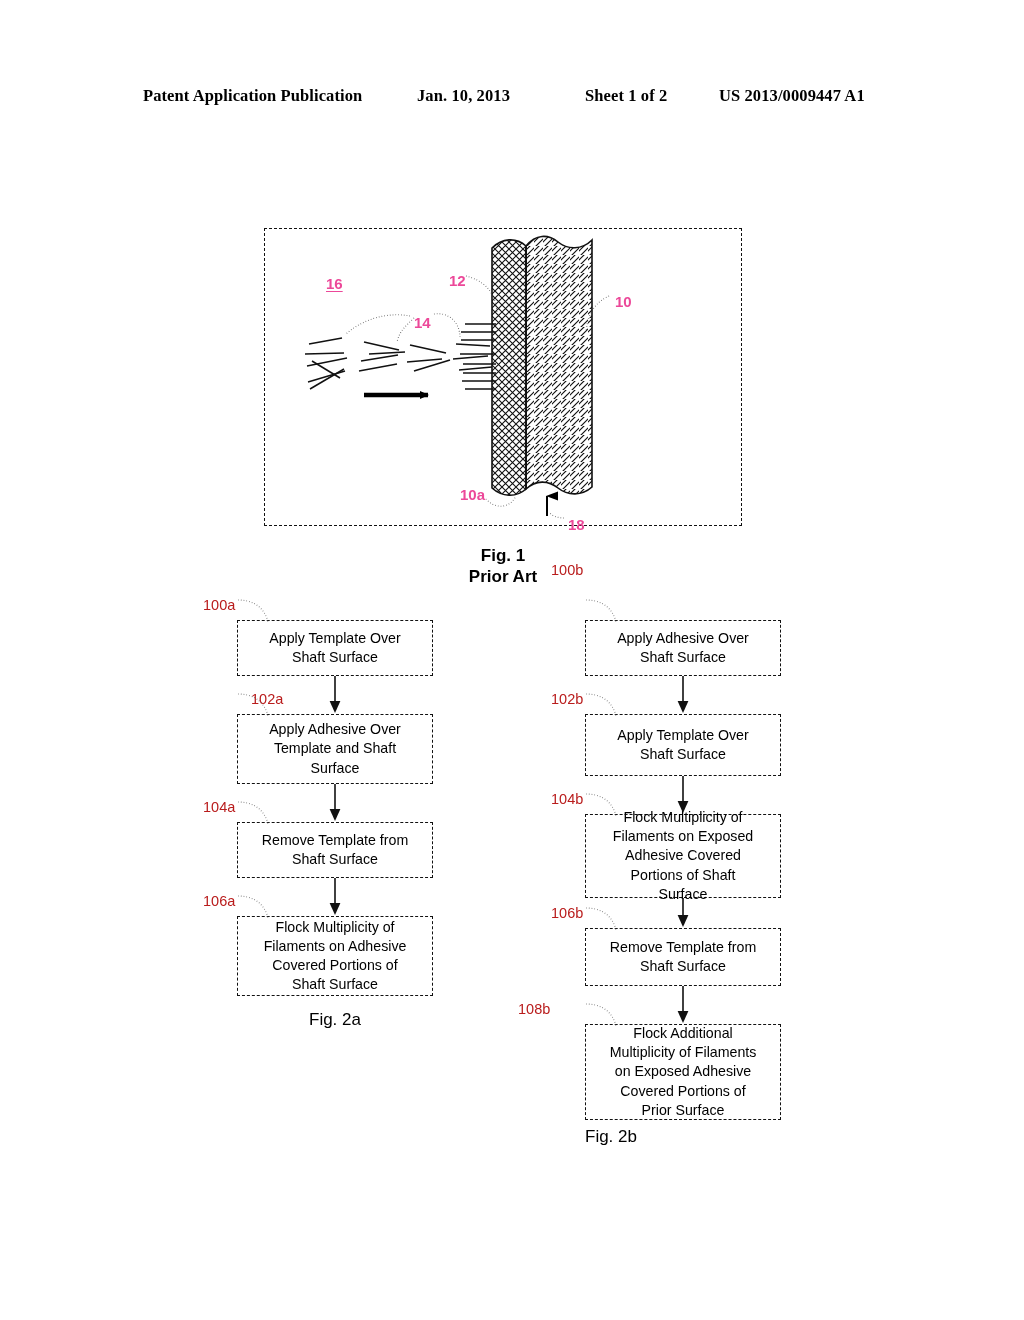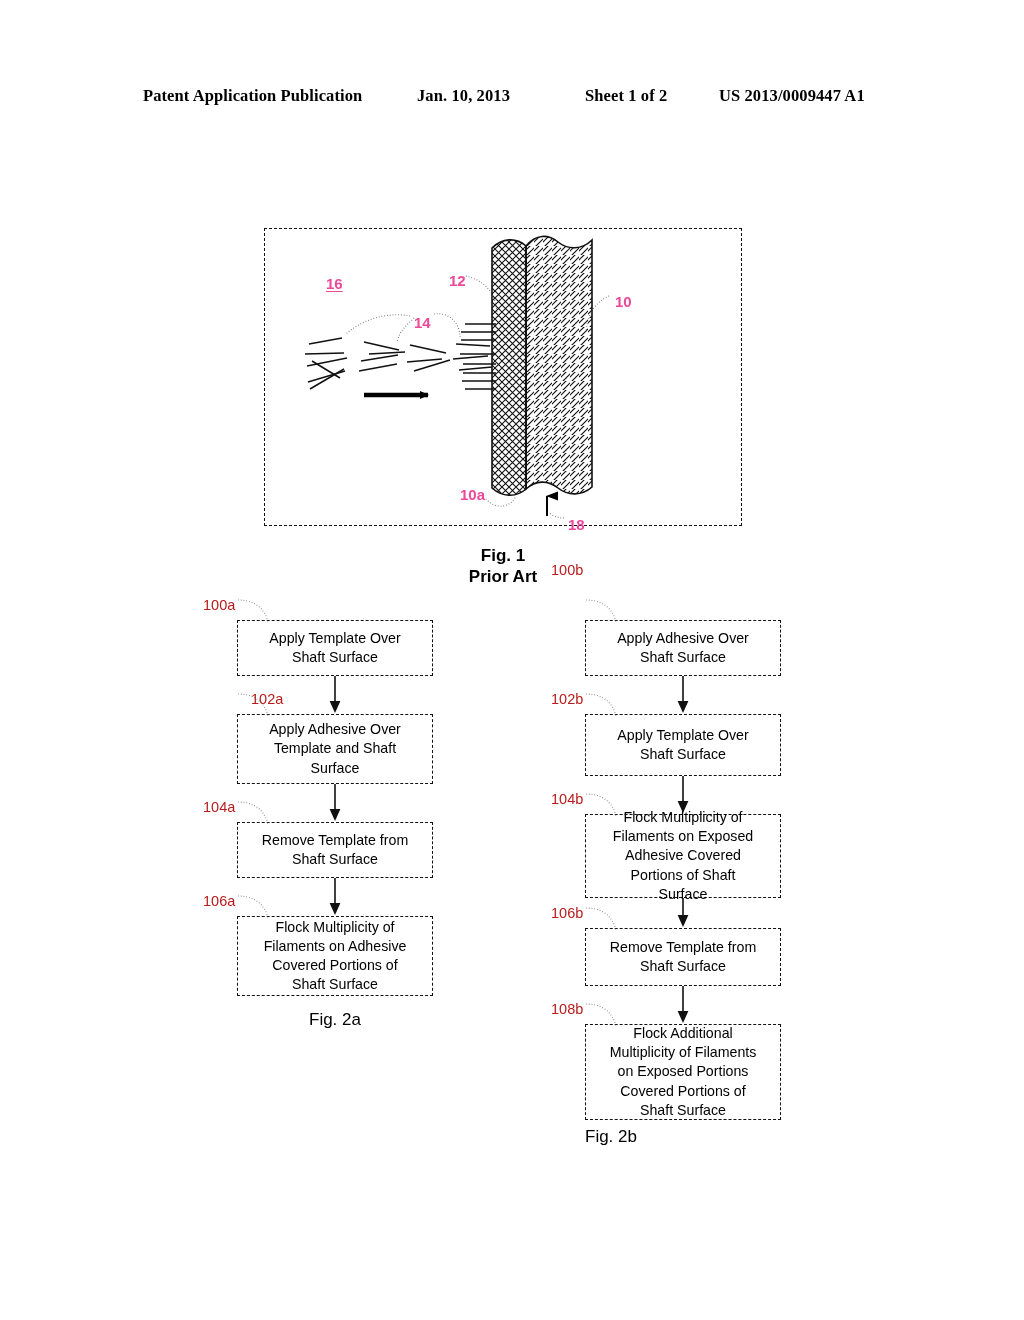--- a/index.html
+++ b/index.html
@@ -341,21 +341,21 @@
     <span>Remove Template from Shaft Surface</span>
   </div>
   <div class="connector" style="top:366px; height:38px;">
     <svg width="14" height="38" viewBox="0 0 14 38">
       <line x1="7" y1="0" x2="7" y2="26" stroke="#111" stroke-width="1.6"></line>
       <path d="M1.6,25 L12.4,25 L7,37 z" fill="#111"></path>
     </svg>
   </div>
 
   <div class="flow-box" style="top:404px; height:96px;">
-    <span>Flock Additional Multiplicity of Filaments on Exposed Portions Covered Portions of Shaft Surface</span>
+    <span>Flock Additional Multiplicity of Filaments on Exposed Adhesive Covered Portions of Prior Surface</span>
   </div>
 </div>
 
 <span class="step-label" style="left:551px; top:563px;">100b</span>
 <svg class="leader" style="left:584px; top:596px;" width="46" height="32">
   <path d="M2,4 C16,4 28,10 32,26" stroke="#555" stroke-width="1.1" fill="none" stroke-dasharray="0.6 2.2"></path>
 </svg>
 
 <span class="step-label" style="left:551px; top:692px;">102b</span>
 <svg class="leader" style="left:584px; top:690px;" width="46" height="32">
@@ -365,18 +365,18 @@
 <span class="step-label" style="left:551px; top:792px;">104b</span>
 <svg class="leader" style="left:584px; top:790px;" width="46" height="32">
   <path d="M2,4 C16,4 28,10 32,26" stroke="#555" stroke-width="1.1" fill="none" stroke-dasharray="0.6 2.2"></path>
 </svg>
 
 <span class="step-label" style="left:551px; top:906px;">106b</span>
 <svg class="leader" style="left:584px; top:904px;" width="46" height="32">
   <path d="M2,4 C16,4 28,10 32,26" stroke="#555" stroke-width="1.1" fill="none" stroke-dasharray="0.6 2.2"></path>
 </svg>
 
-<span class="step-label" style="left:551px; top:1002px;">108b</span>
+<span class="step-label" style="left:518px; top:1002px;">108b</span>
 <svg class="leader" style="left:584px; top:1000px;" width="46" height="32">
   <path d="M2,4 C16,4 28,10 32,26" stroke="#555" stroke-width="1.1" fill="none" stroke-dasharray="0.6 2.2"></path>
 </svg>
 
 <div class="fig-caption" id="fig2b-caption">Fig. 2b</div>
 
 </body></html>

